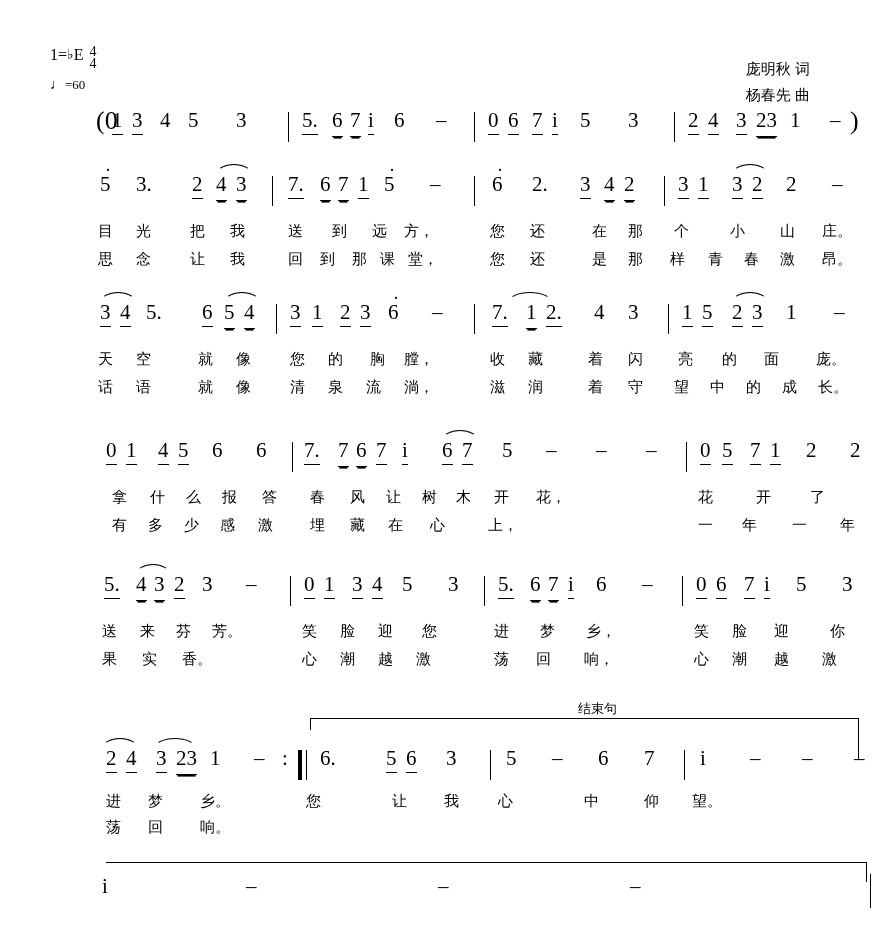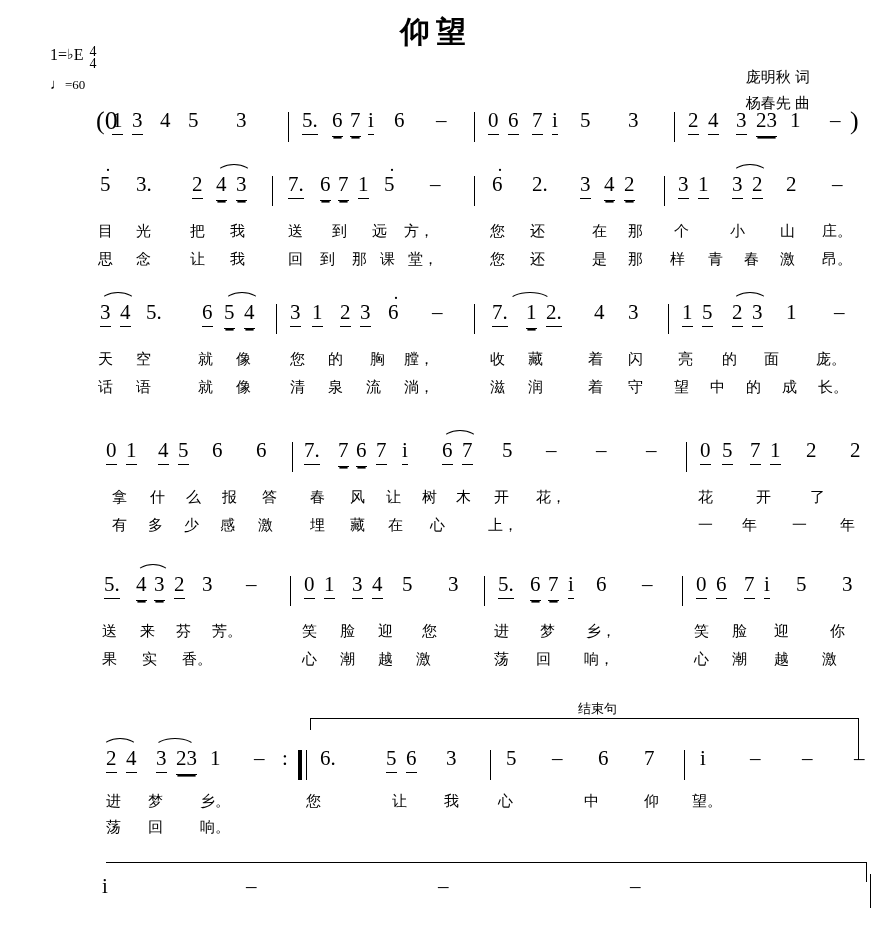--- a/index.html
+++ b/index.html
@@ -24,21 +24,21 @@
     text-align: center;
     font-size: 30px;
     font-weight: bold;
     letter-spacing: 6px;
     padding-top: 12px;
     font-family: "Liberation Sans", sans-serif;
   }
   .credits {
     position: absolute;
     right: 62px;
-    top: 64px;
+    top: 56px;
     font-size: 15px;
     line-height: 26px;
     font-family: "Liberation Sans", sans-serif;
     text-align: left;
   }
   .keyblock {
     position: absolute;
     left: 50px;
     top: 46px;
     font-size: 16px;
@@ -129,21 +129,20 @@
   .small-dot-above {
     position: absolute;
     font-size: 18px;
   }
 </style>
 </head>
 <body>
 
 <div class="sheet">
 
-  <div class="title">仰望</div>
 
   <div class="credits">
     <div>庞明秋  词</div>
     <div>杨春先  曲</div>
   </div>
 
   <div class="keyblock">
     <div class="keyline">
       <span class="k1">1=</span>
         <span class="flat">♭</span>

